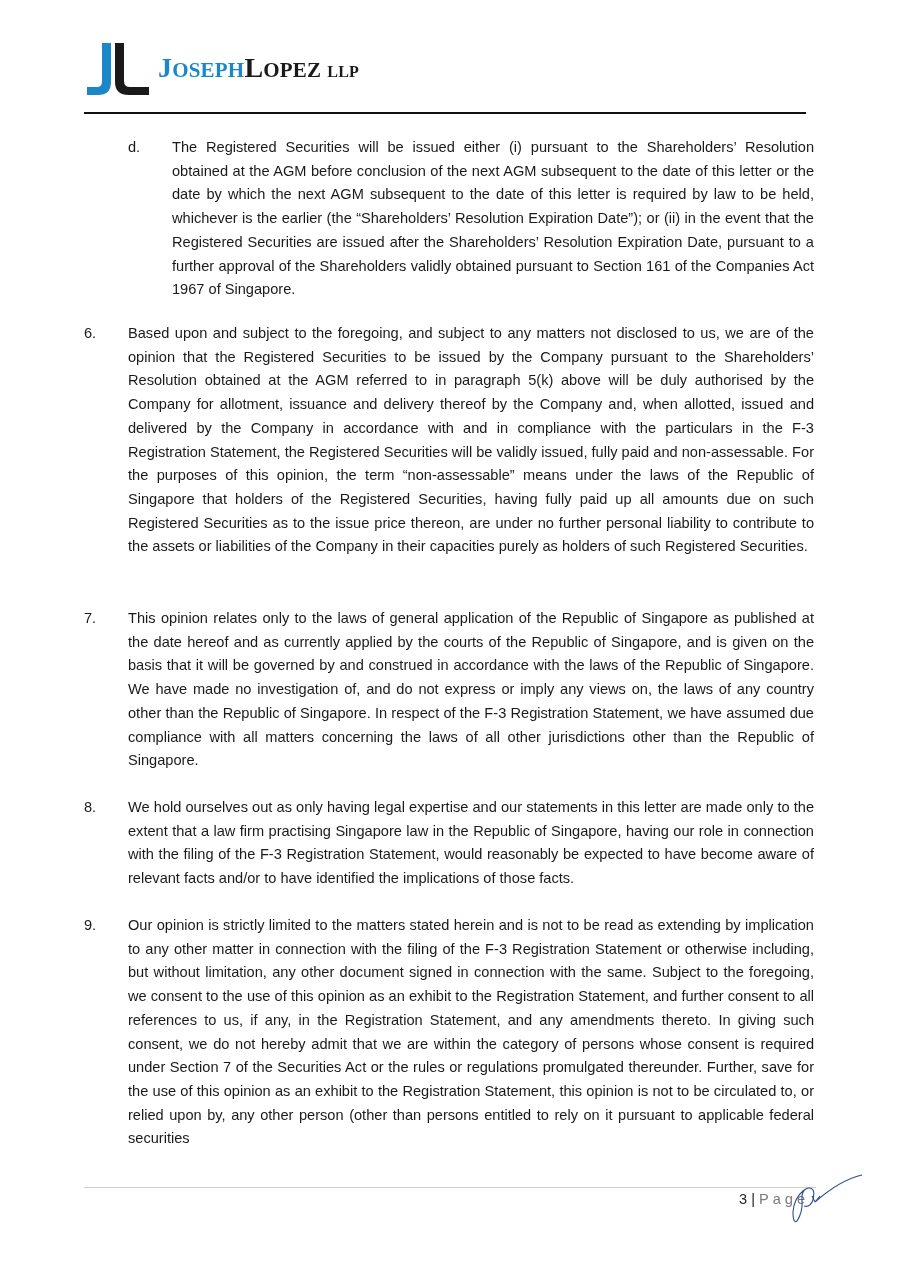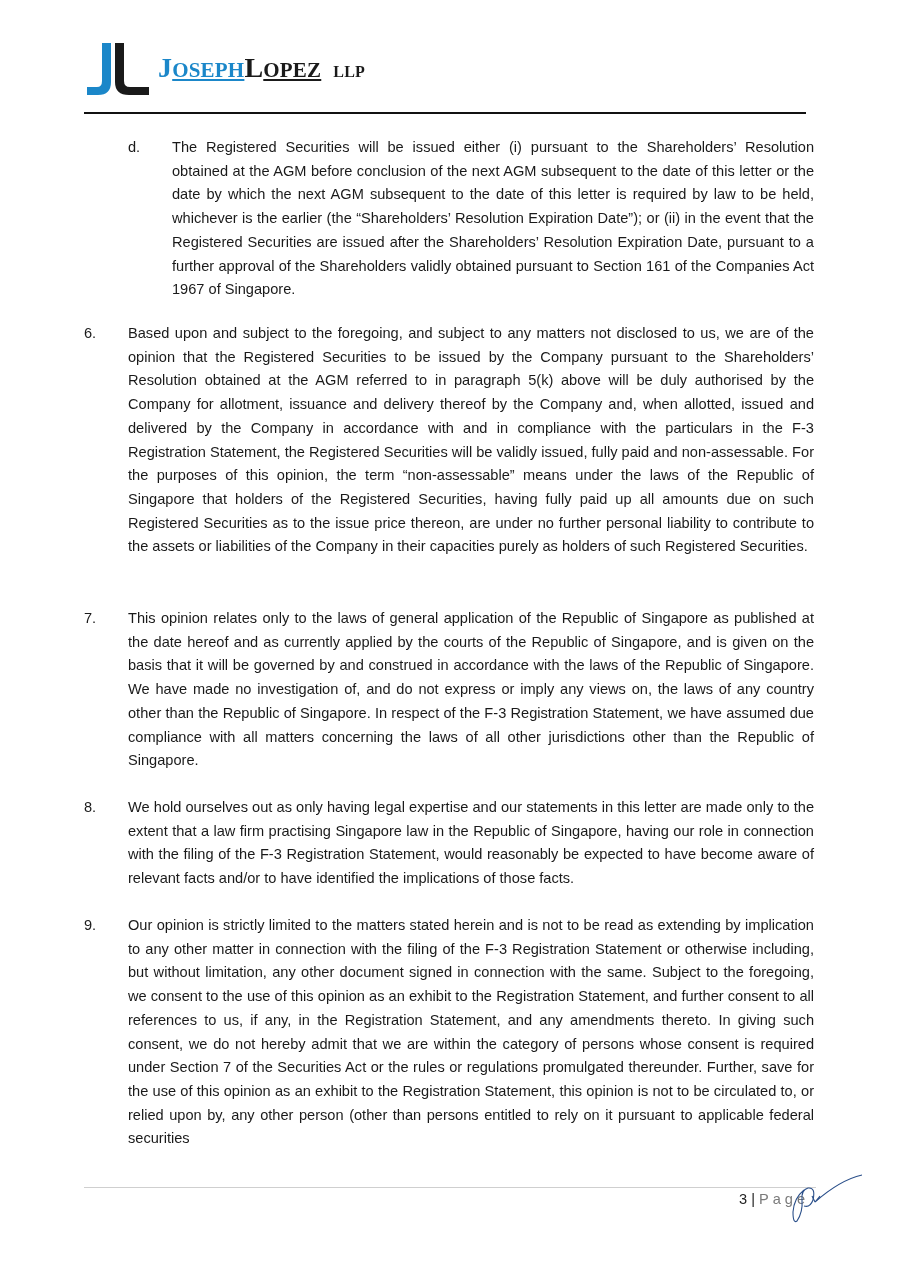--- a/index.html
+++ b/index.html
@@ -2,24 +2,24 @@
 <html><head>
 <meta charset="utf-8">
 <style>
   html, body { margin: 0; padding: 0; background: #ffffff; }
   body { width: 900px; height: 1273px; position: relative; overflow: hidden;
          font-family: "Liberation Sans", "DejaVu Sans", sans-serif; color: #1a1a1a; }
   .logo { position: absolute; left: 86px; top: 42px; width: 64px; height: 54px; }
   .brand { position: absolute; left: 158px; top: 54px; font-family: "Liberation Serif", "DejaVu Serif", serif;
            font-weight: bold; letter-spacing: 0.2px; line-height: 1; white-space: nowrap; }
   .brand .big { font-size: 28px; }
-  .brand .small { font-size: 21px; text-decoration: underline; }
+  .brand .small { font-size: 21px; }
   .brand .blue { color: #1b87c9; }
   .brand .black { color: #1a1a1a; }
-  .brand .llp { font-size: 16px; color: #1a1a1a; margin-left: 12px; }
+  .brand .llp { font-size: 16px; color: #1a1a1a; margin-left: 6px; }
   .header-rule { position: absolute; left: 84px; top: 112px; width: 722px; height: 2px; background: #111; }
 
   .para { position: absolute; font-size: 14.6px; line-height: 23.7px; text-align: justify; }
   .para .num { position: absolute; top: 0; }
   .para .body { display: block; }
   .para .body b { font-weight: normal; }
   .text-last { text-align-last: left; }
 
   .footer-rule { position: absolute; left: 84px; top: 1187px; width: 732px; height: 1px; background: #cfcfcf; }
   .page-num { position: absolute; left: 739px; top: 1191px; font-size: 14.6px; color: #222; white-space: nowrap; }

